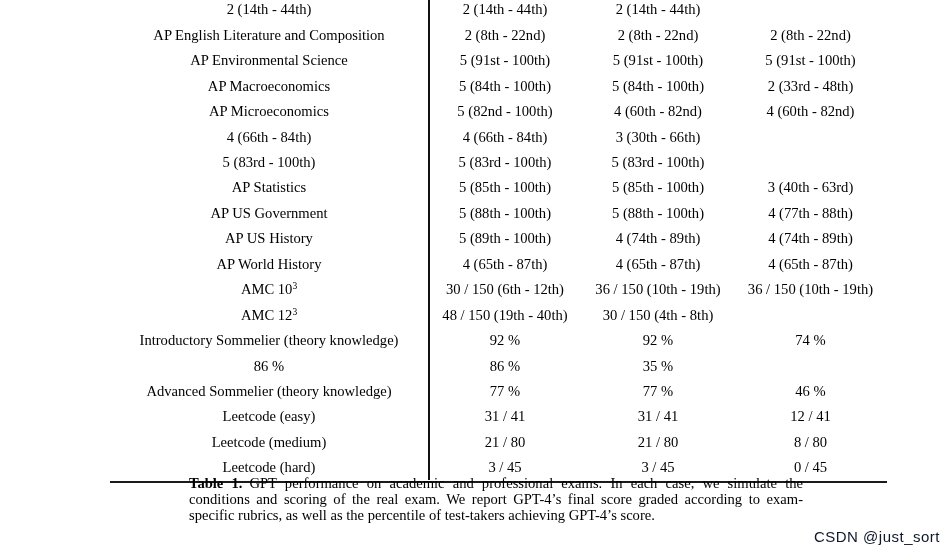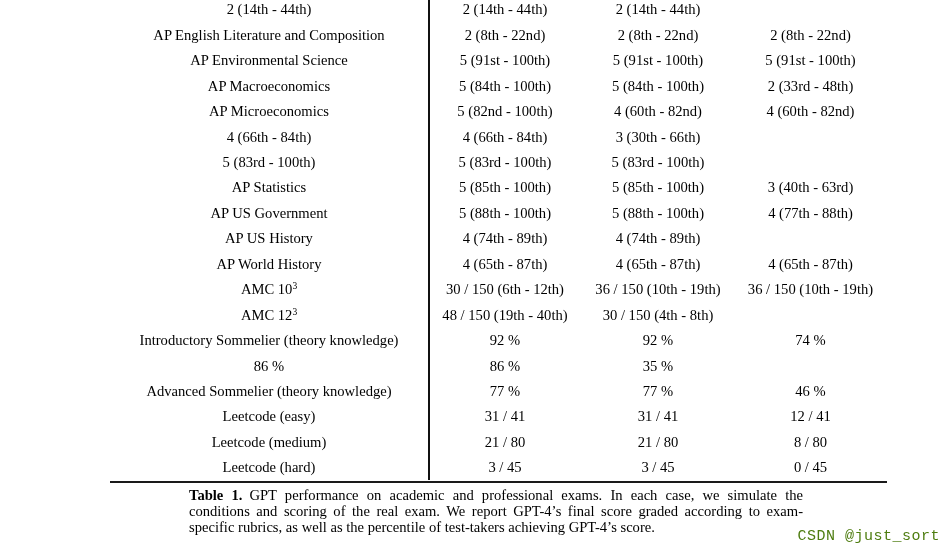--- a/index.html
+++ b/index.html
@@ -50,38 +50,38 @@
     position: absolute;
     left: 110px;
     top: 481px;
     width: 777px;
     height: 2.2px;
     background: #1a1a1a;
   }
   .caption {
     position: absolute;
     left: 189px;
-    top: 487px;
+    top: 475px;
     width: 614px;
     font-size: 14.6px;
     line-height: 16.2px;
     text-align: justify;
   }
   .caption .cap-label {
     font-weight: bold;
     margin-right: 7px;
   }
   .watermark {
     position: absolute;
     right: 9px;
     top: 528px;
-    font-family: Liberation Mono, monospace;
+    font-family: Liberation Sans, sans-serif;
     font-size: 15px;
     letter-spacing: 0.5px;
-    color: #4d7c0f;
+    color: #0f172a;
   }
 </style>
 </head>
 <body>
 
 <div class="table-wrap">
   <div>
       <div class="trow">
         <div class="cell">2 (14th - 44th)</div>
         <div class="cell">2 (14th - 44th)</div>
@@ -128,20 +128,21 @@
         <div class="cell">3 (40th - 63rd)</div>
       </div>
       <div class="trow">
         <div class="cell">AP US Government</div>
         <div class="cell">5 (88th - 100th)</div>
         <div class="cell">5 (88th - 100th)</div>
         <div class="cell">4 (77th - 88th)</div>
       </div>
       <div class="trow">
         <div class="cell">AP US History</div>
+        <div class="cell">5 (89th - 100th)</div>
         <div class="cell">4 (74th - 89th)</div>
         <div class="cell">4 (74th - 89th)</div>
       </div>
       <div class="trow">
         <div class="cell">AP World History</div>
         <div class="cell">4 (65th - 87th)</div>
         <div class="cell">4 (65th - 87th)</div>
         <div class="cell">4 (65th - 87th)</div>
       </div>
       <div class="trow">

